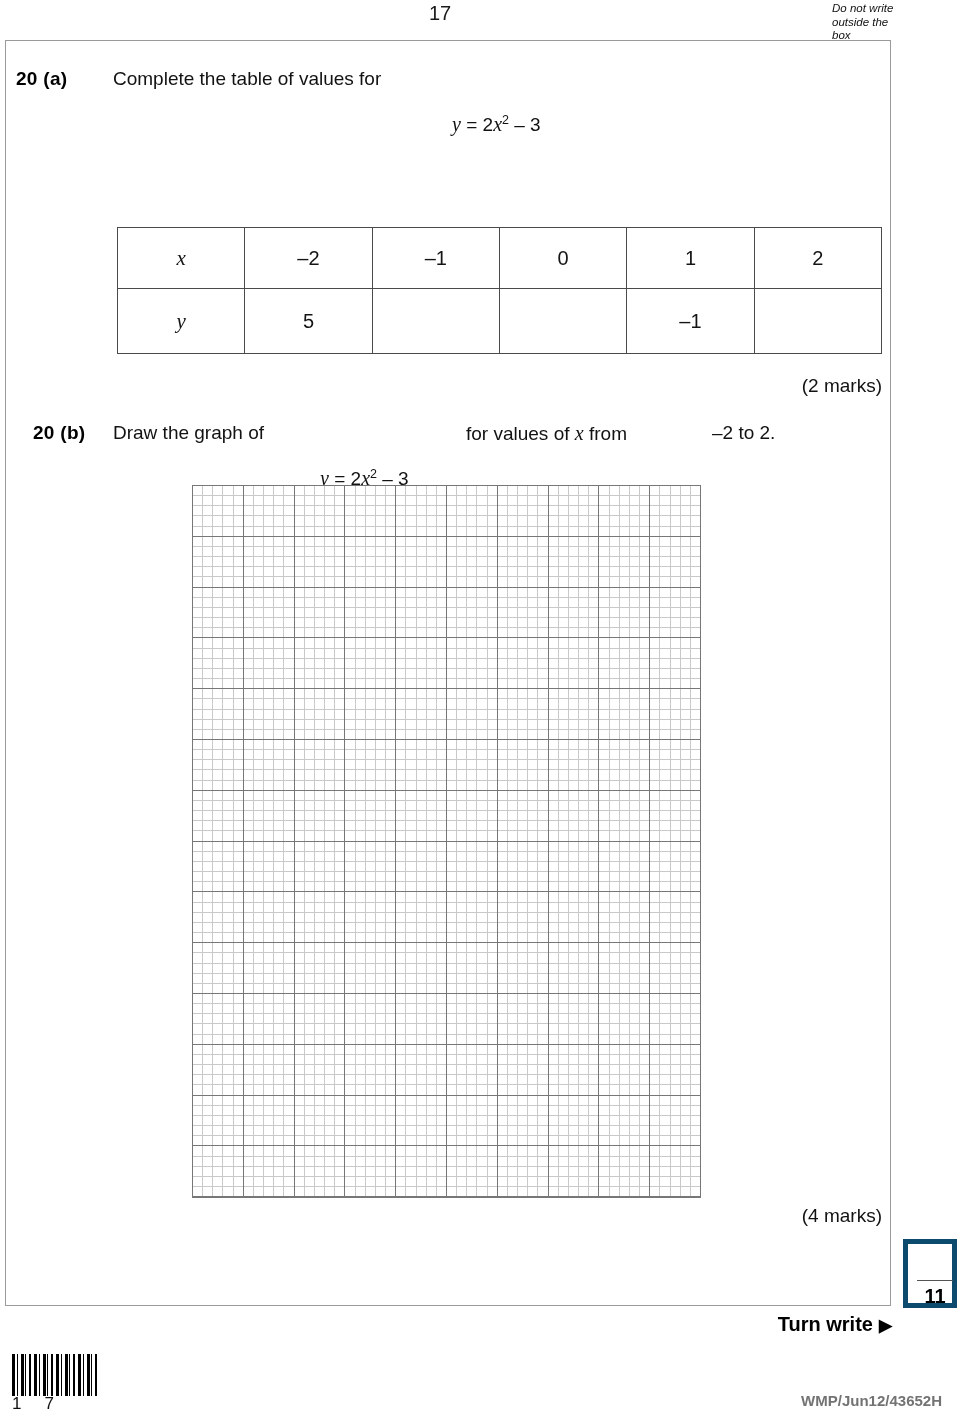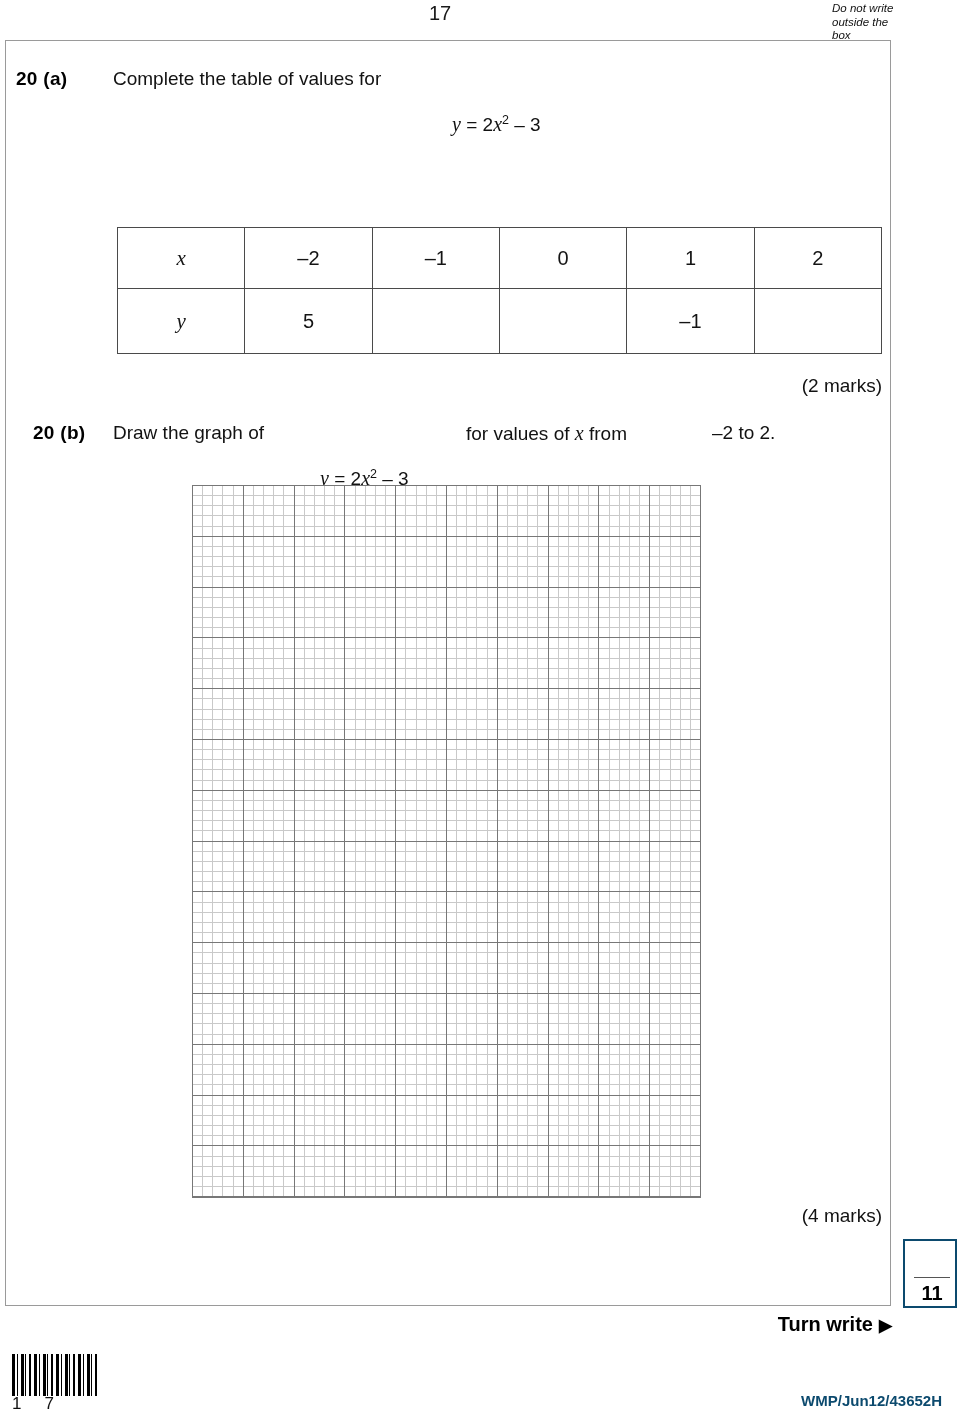--- a/index.html
+++ b/index.html
@@ -150,21 +150,21 @@
     box-sizing: content-box;
   }
 
   
   #marks-total-box {
     position: absolute;
     left: 903px;
     top: 1239px;
     width: 54px;
     height: 69px;
-    border: 2px solid #0c4a6e;
+    border: 5px solid #0c4a6e;
     box-sizing: border-box;
     background: #ffffff;
   }
   #marks-total-rule {
     position: absolute;
     left: 9px;
     top: 36px;
     width: 36px;
     height: 1px;
     background: #555555;
@@ -224,21 +224,21 @@
   #barcode-digits span { display: inline-block; }
   #barcode-digit-2 { margin-left: 22px; }
 
   
   #footer-code {
     position: absolute;
     right: 18px;
     top: 1392px;
     font-size: 15px;
     font-weight: bold;
-    color: #0c4a6e;
+    color: #737373;
     white-space: nowrap;
     text-align: right;
   }
 </style>
 </head>
 <body>
 
 <div id="page-number">17</div>
 
 <div id="do-not-write">

